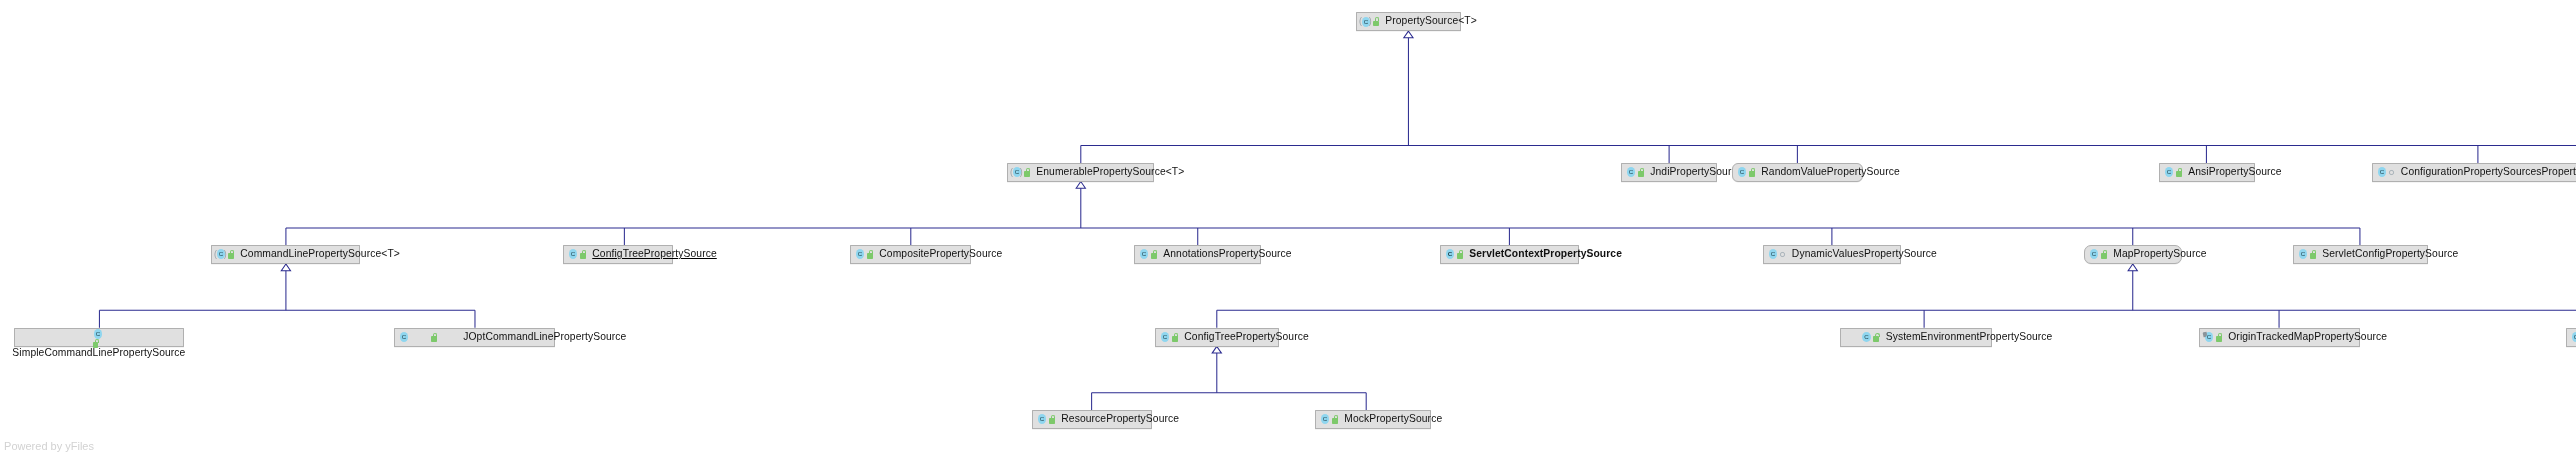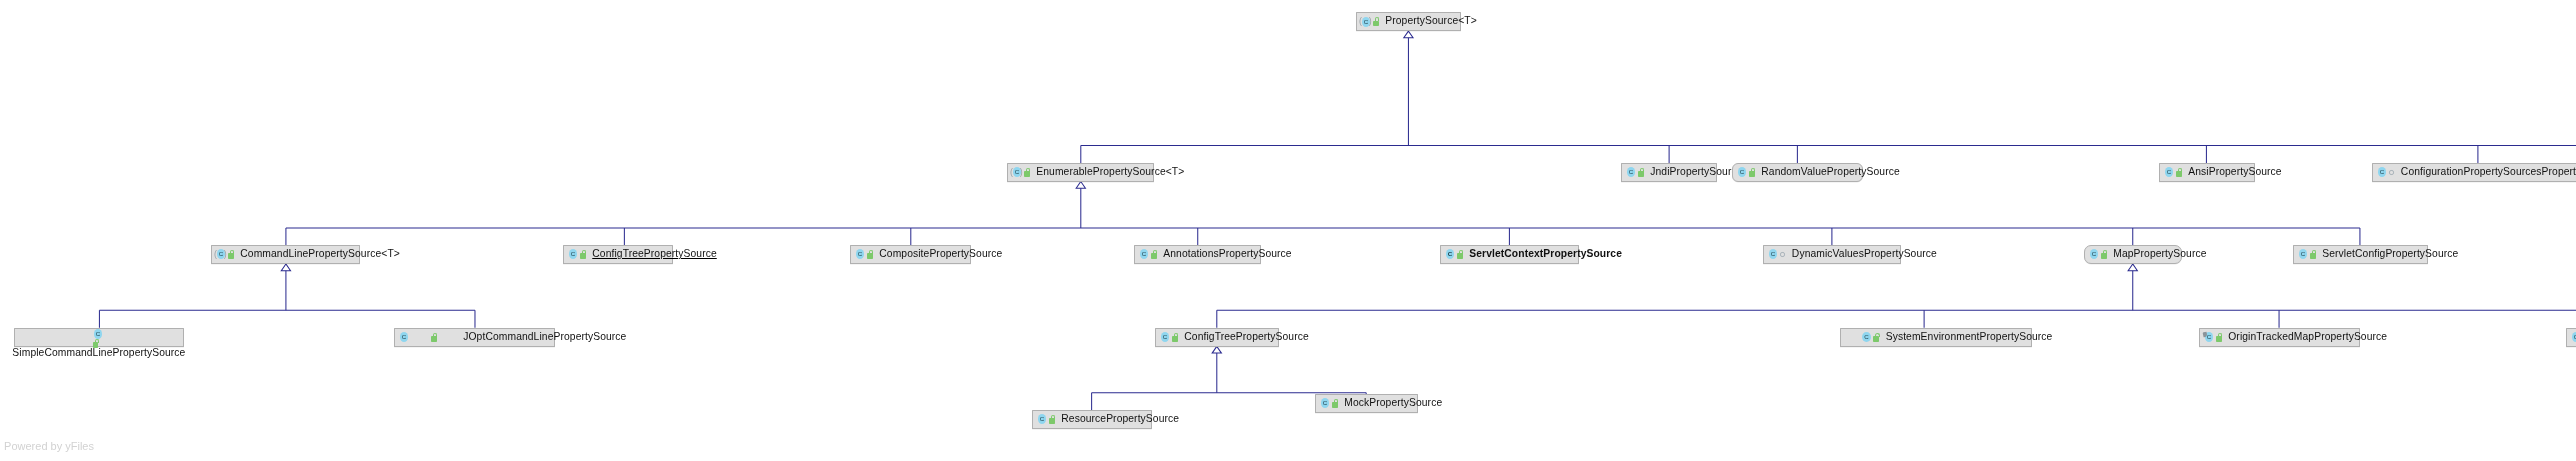--- a/index.html
+++ b/index.html
@@ -398,21 +398,21 @@
         <span class="ico ico-class">
           <span class="disc"></span>
           <span class="cletter">C</span>
         </span>
         <span class="ico ico-lock">
           <span class="shackle"></span>
           <span class="body"></span>
         </span>
         <span class="node-label">ConfigTreePropertySource</span>
       </div>
-      <div class="uml-node" style="left: 1840px; top: 328px; width: 192px; padding-left: 20px;">
+      <div class="uml-node" style="left: 1840px; top: 328px; width: 152px; padding-left: 20px;">
         <span class="ico ico-class">
           <span class="disc"></span>
           <span class="cletter">C</span>
         </span>
         <span class="ico ico-lock">
           <span class="shackle"></span>
           <span class="body"></span>
         </span>
         <span class="node-label">SystemEnvironmentPropertySource</span>
       </div>
@@ -438,21 +438,21 @@
         <span class="ico ico-class">
           <span class="disc"></span>
           <span class="cletter">C</span>
         </span>
         <span class="ico ico-lock">
           <span class="shackle"></span>
           <span class="body"></span>
         </span>
         <span class="node-label">ResourcePropertySource</span>
       </div>
-      <div class="uml-node" style="left: 1315px; top: 394px; width: 103px;">
+      <div class="uml-node" style="left: 1315px; top: 410px; width: 116px;">
         <span class="ico ico-class">
           <span class="disc"></span>
           <span class="cletter">C</span>
         </span>
         <span class="ico ico-lock">
           <span class="shackle"></span>
           <span class="body"></span>
         </span>
         <span class="node-label">MockPropertySource</span>
       </div>

